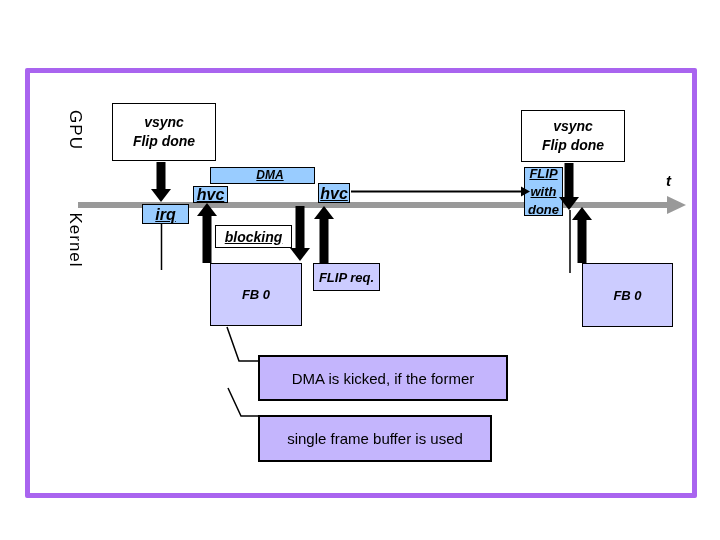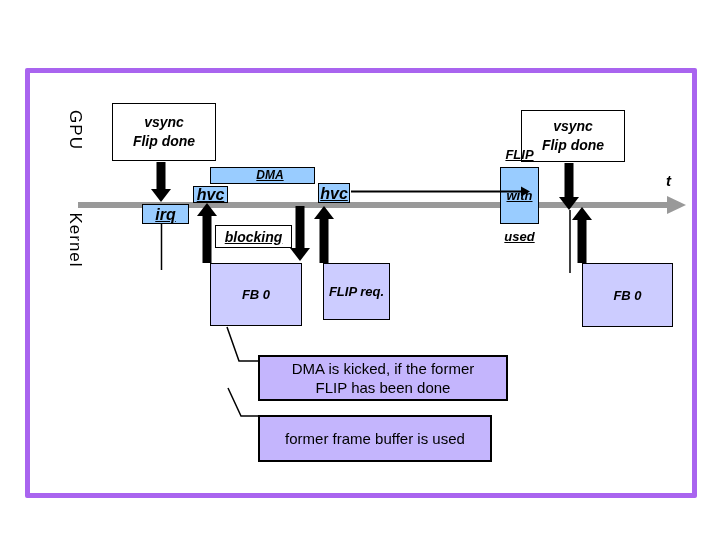--- a/index.html
+++ b/index.html
@@ -78,46 +78,45 @@
   </div>
   <div class="box op" style="left:193px;top:186px;width:35px;height:17px;">
     <span>hvc</span>
   </div>
   <div class="box op" style="left:318px;top:183px;width:32px;height:20px;">
     <span>hvc</span>
   </div>
   <div class="box op" style="left:142px;top:204px;width:47px;height:20px;">
     <span>irq</span>
   </div>
-  <div class="box op multiline" style="left:500px;top:167px;width:39px;height:57px;gap:23px;">
+  <div class="box op multiline" style="left:524px;top:167px;width:39px;height:49px;">
     <span>FLIP</span>
     <span>with</span>
-    <span>used</span>
+    <span>done</span>
   </div>
 
   <div class="box whitebox" style="left:215px;top:225px;width:77px;height:23px;border-width:1px;font-size:14px;">
     <span>blocking</span>
   </div>
 
   <div class="box buf" style="left:210px;top:263px;width:92px;height:63px;">
     <span>FB 0</span>
   </div>
-  <div class="box buf" style="left:323px;top:263px;width:67px;height:57px;">
+  <div class="box buf" style="left:313px;top:263px;width:67px;height:28px;">
     <span>FLIP req.</span>
   </div>
   <div class="box buf" style="left:582px;top:263px;width:91px;height:64px;">
     <span>FB 0</span>
   </div>
 
   <div class="box note" style="left:258px;top:355px;width:250px;height:46px;">
     <span>DMA is kicked, if the former</span>
-    <span>FLIP has been done</span>
   </div>
   <div class="box note" style="left:258px;top:415px;width:234px;height:47px;">
-    <span>former frame buffer is used</span>
+    <span>single frame buffer is used</span>
   </div>
 
   <div class="t-label">t</div>
 
   <svg class="layer over" width="720" height="540" viewBox="0 0 720 540">
 
     <g>
       <rect x="156.5" y="162" width="9" height="27" fill="#000"></rect>
       <polygon points="151,189 171,189 161,202" fill="#000"></polygon>
     </g>

